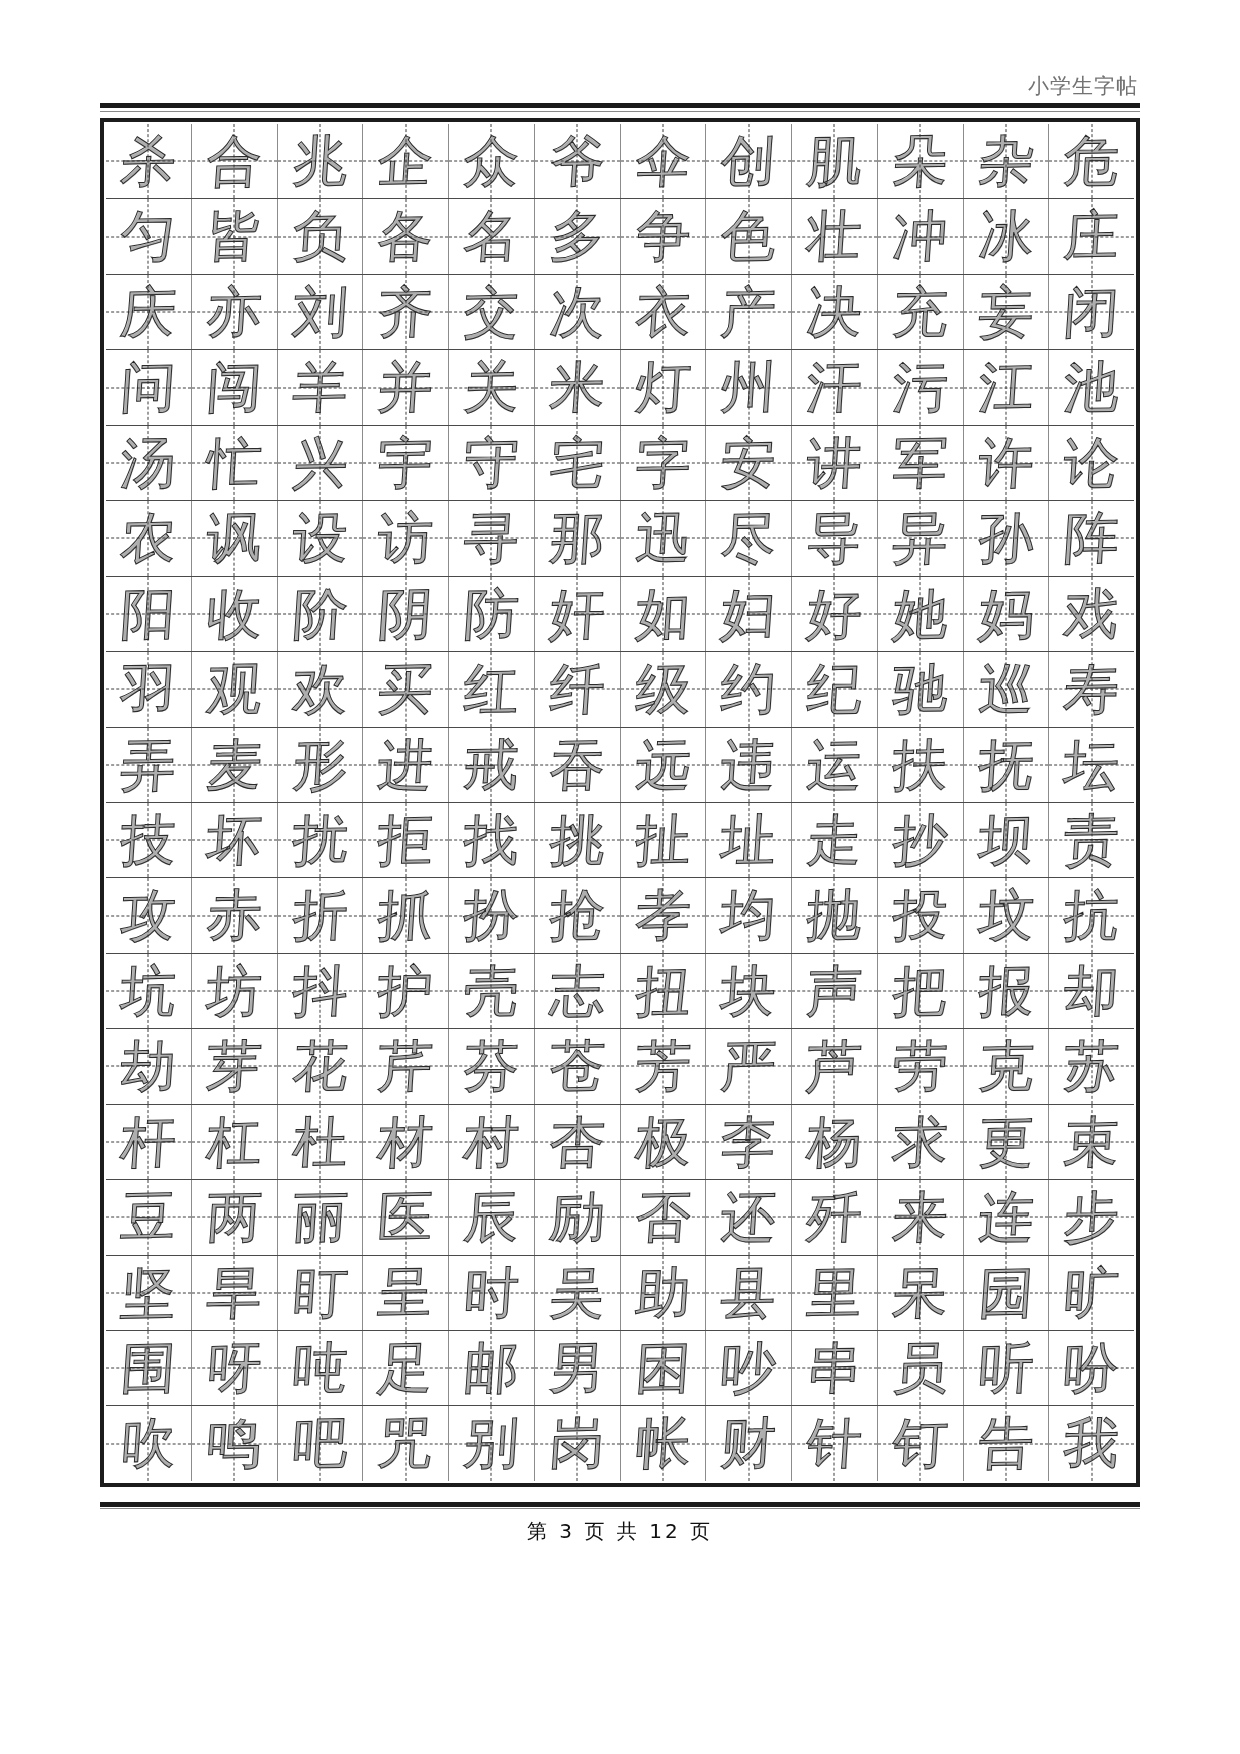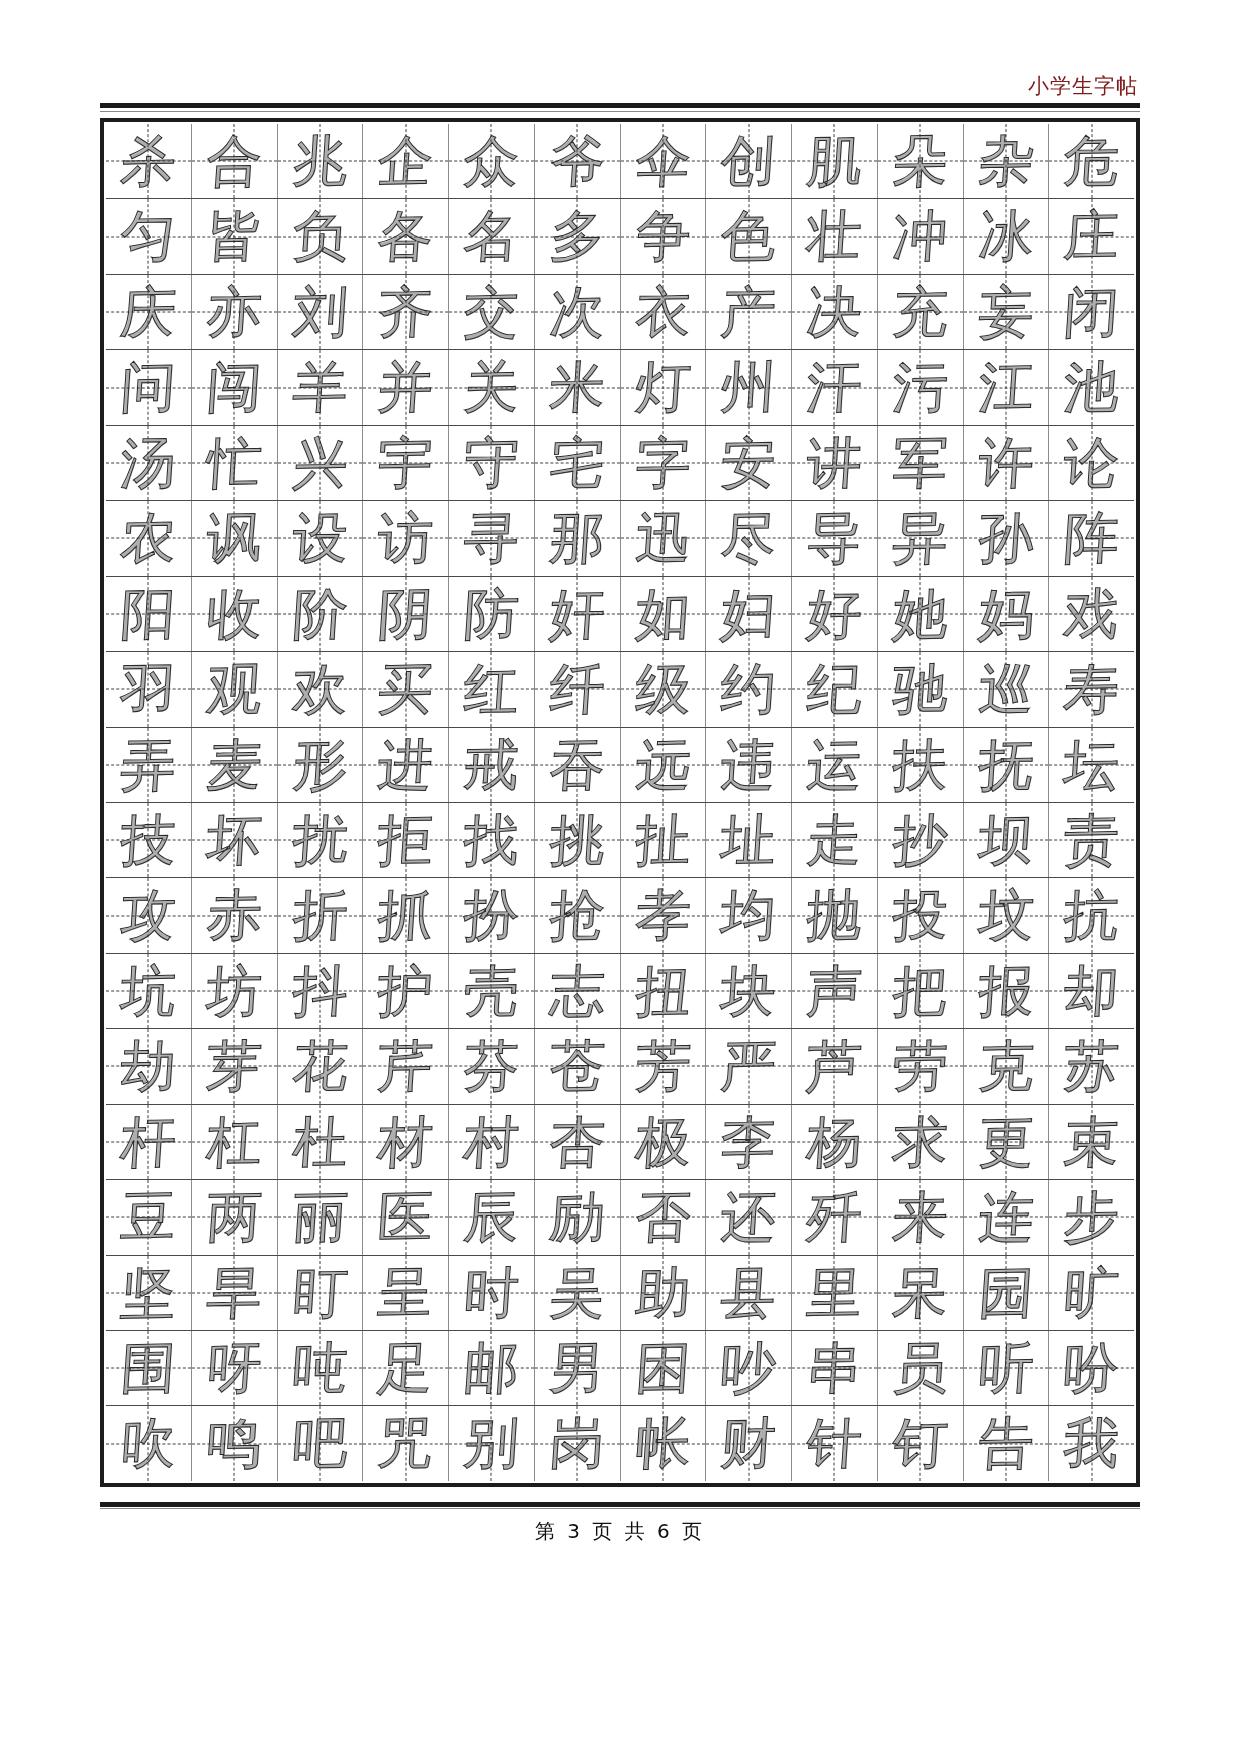--- a/index.html
+++ b/index.html
@@ -31,21 +31,21 @@
     top: 62px;
     width: 1040px;
     height: 46px;
   }
   .header-title {
     position: absolute;
     right: 2px;
     bottom: 10px;
     font-size: 21px;
     line-height: 24px;
-    color: #7f1d1d;
+    color: #737373;
     font-family: "DejaVu Sans", "Liberation Sans", sans-serif;
     letter-spacing: 1px;
     white-space: nowrap;
   }
   .header-rule {
     position: absolute;
     left: 0;
     bottom: 0;
     width: 1040px;
     height: 5px;
@@ -877,16 +877,16 @@
           <div class="cell">
             <div class="glyph">我</div>
           </div>
         </div>
       </div>
   </div>
 
   <div class="footer">
     <div class="footer-rule"></div>
     <div class="footer-rule-thin"></div>
-    <div class="footer-text">第 3 页 共 6 页</div>
+    <div class="footer-text">第 3 页 共 12 页</div>
   </div>
 
 </div>
 
 </body></html>

